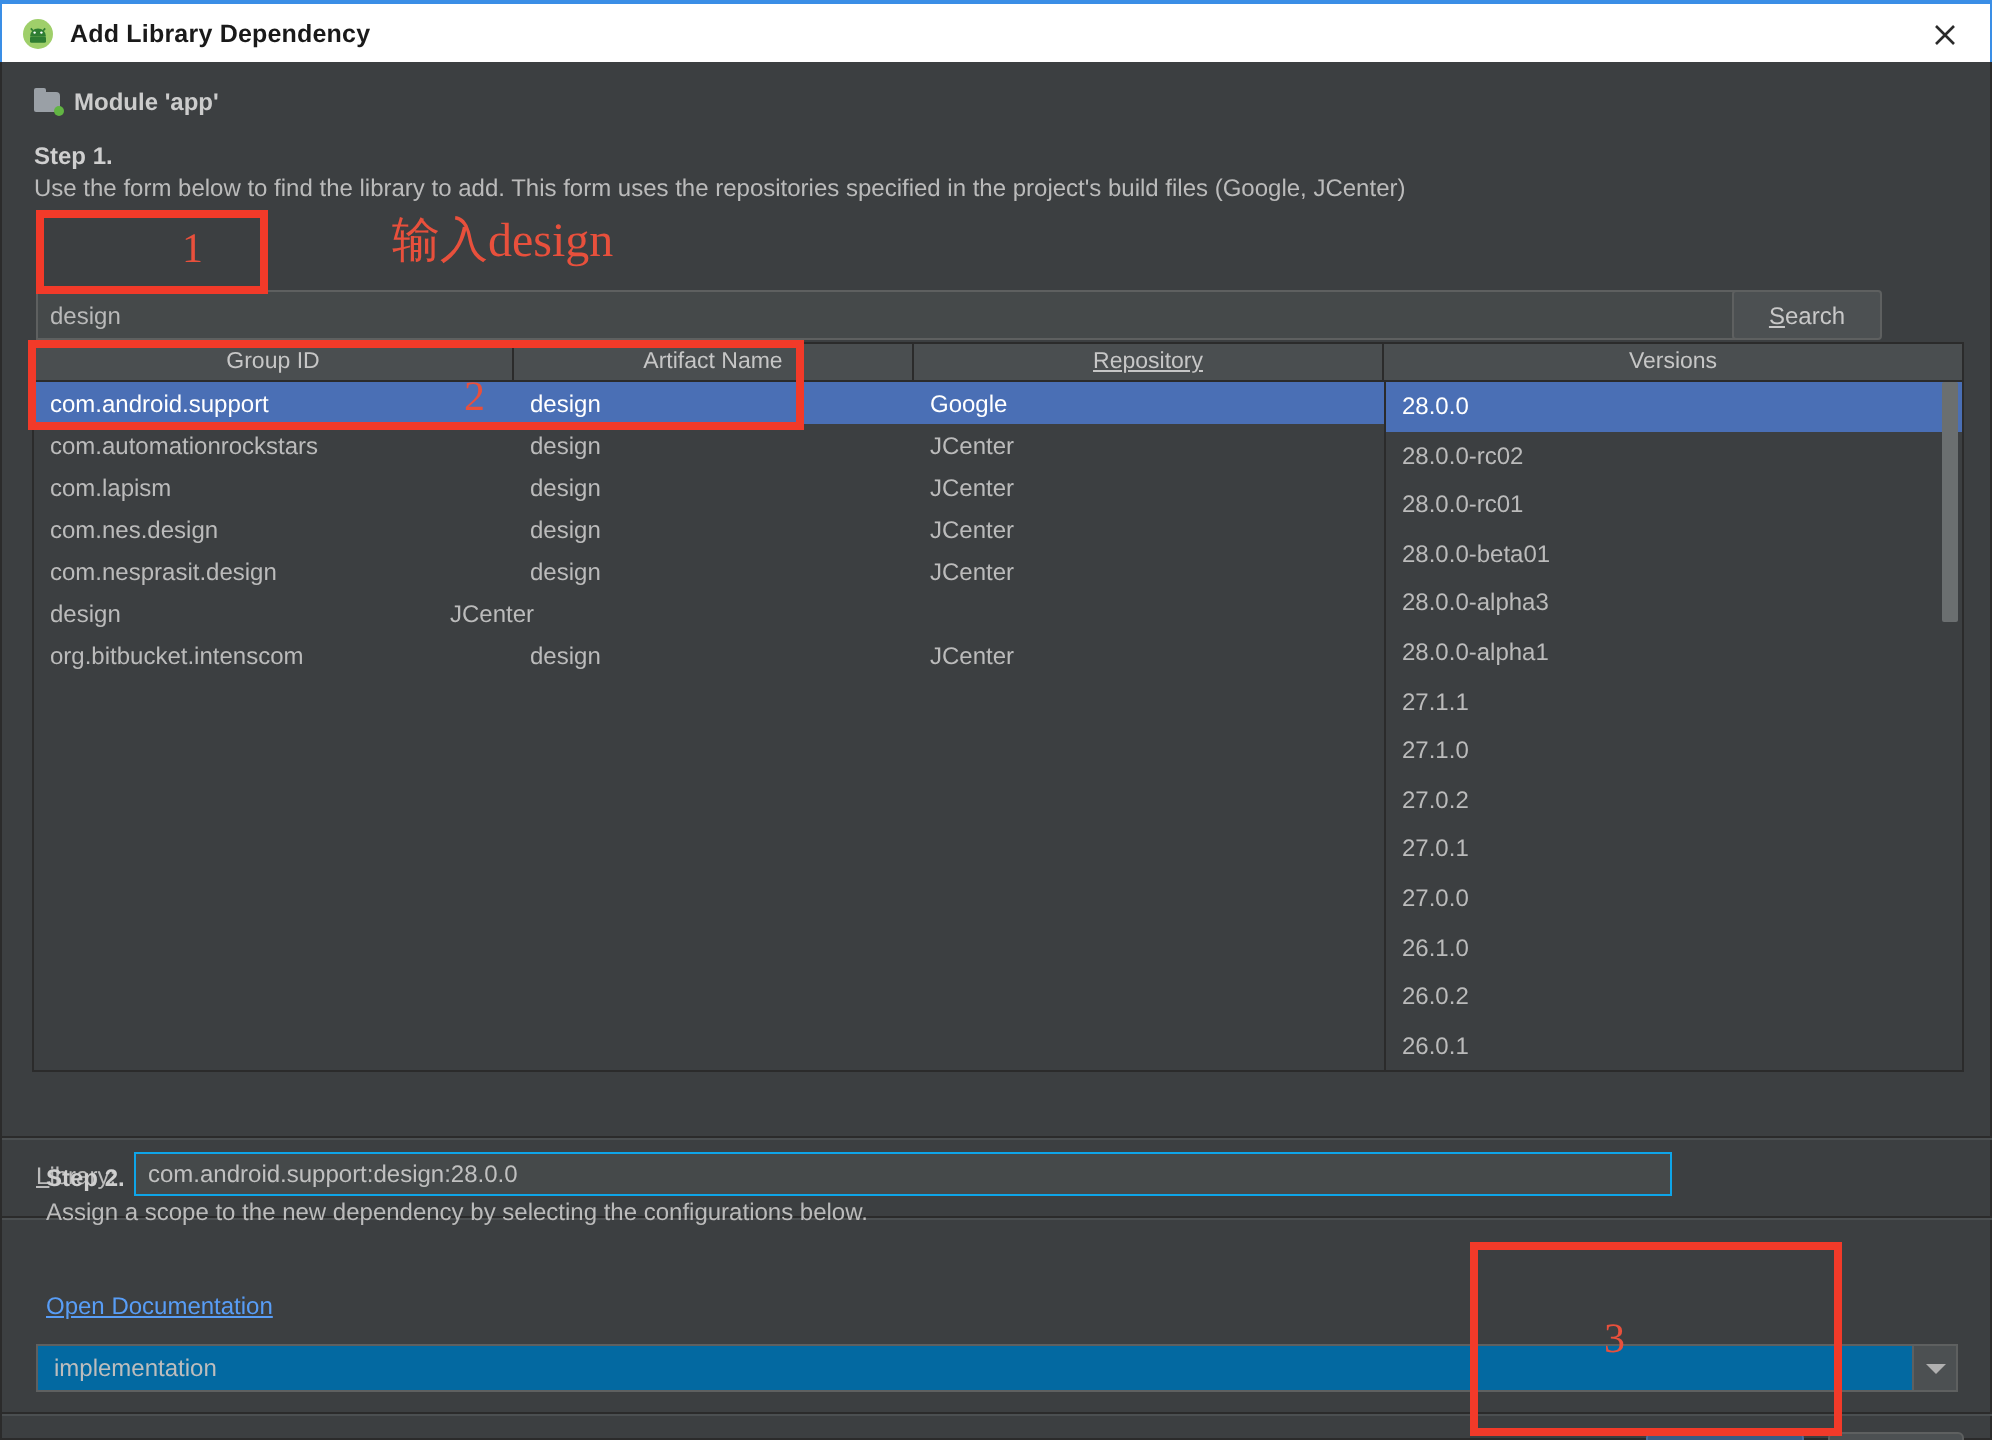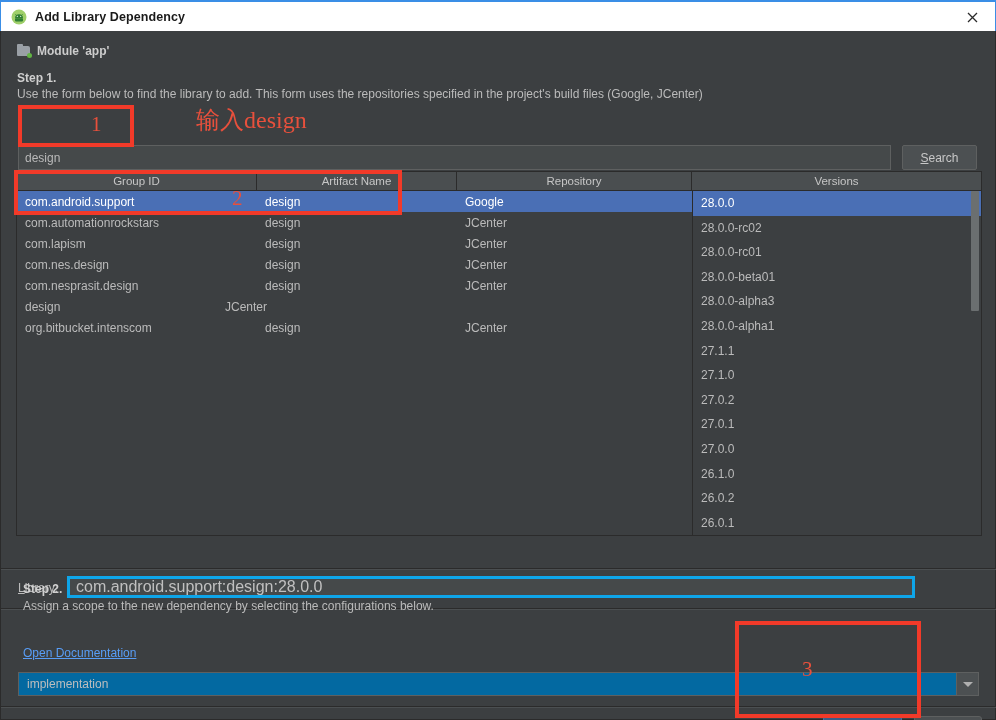--- a/index.html
+++ b/index.html
@@ -93,21 +93,21 @@
     width: 873px; height: 25px;
     background: #45494a;
     border: 1px solid #5e6060;
     color: #b9b9b9;
     font-size: 12px;
     font-family: "Liberation Sans", sans-serif;
     padding: 0 6px;
     outline: none;
   }
   #search-button {
-    position: absolute; left: 901px; top: 114px;
+    position: absolute; left: 865px; top: 114px;
     width: 75px; height: 25px;
     background: #4c5052;
     border: 1px solid #5e6060;
     border-radius: 2px;
     color: #c8c8c8; font-size: 12px;
     font-family: "Liberation Sans", sans-serif;
     cursor: pointer;
   }
   #search-button u { text-decoration: underline; }
   #search-hint {
@@ -157,23 +157,23 @@
     position: absolute; right: 2px; top: 0;
     width: 8px; height: 120px;
     background: #6b6f70; border-radius: 1px;
   }
 
   
   #library-label { position: absolute; left: 17px; top: 550px; font-size: 12px; color: #bbbbbb; }
   #library-label .u { text-decoration: underline; }
   #library-input {
     position: absolute; left: 66px; top: 545px;
-    width: 848px; height: 22px;
-    background: #45494a; border: 3px solid #0ea5e9;
-    color: #c0c0c0; font-size: 16px; padding: 0 6px;
+    width: 769px; height: 22px;
+    background: #45494a; border: 1px solid #0ea5e9;
+    color: #c0c0c0; font-size: 12px; padding: 0 6px;
     font-family: "Liberation Sans", sans-serif;
     outline: none;
   }
 
   .divider {
     position: absolute; left: 0; width: 996px; height: 1px;
     background: #2b2b2b;
   }
   .divider .hl { position: absolute; left:0; top:1px; width:996px; height:1px; background:#4b4f51; }
 
@@ -282,21 +282,21 @@
 
   <input id="search-input" type="text" value="design" style="">
   <button id="search-button"><u>S</u>earch</button>
 
   <div id="search-hint"><span class="u">E</span><span>nter a search query or fully-qualified coordinates (e.g. guava* or com.google.*:guava* or com.google.guava:guava:26.0)</span></div>
 
   <div id="results">
     <div class="tbl-header">
       <div class="th" style="width:240px;">Group ID</div>
       <div class="th" style="width:200px;">Artifact Name</div>
-      <div class="th" style="width:235px;">Repository</div>
+      <div class="th" style="width:235px;text-decoration:underline;">Repository</div>
       <div class="th" style="width:289px; border-right:none;">Versions</div>
     </div>
 
     <div class="panes">
 
       <div class="pane-left">
         <div class="row sel">
           <div class="c" style="width:240px;">com.android.support</div>
           <div class="c" style="width:200px;">design</div>
           <div class="c" style="width:235px;">Google</div>

